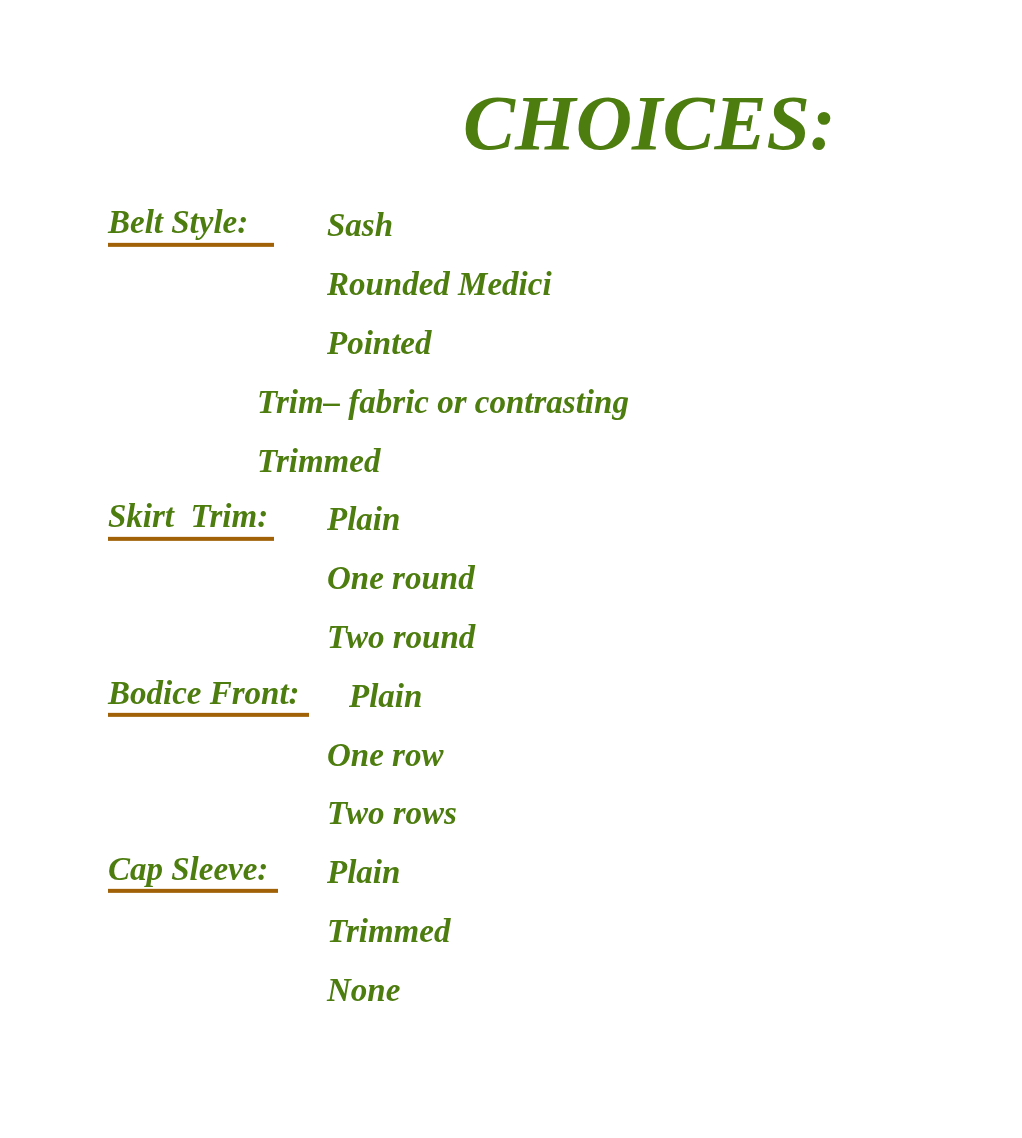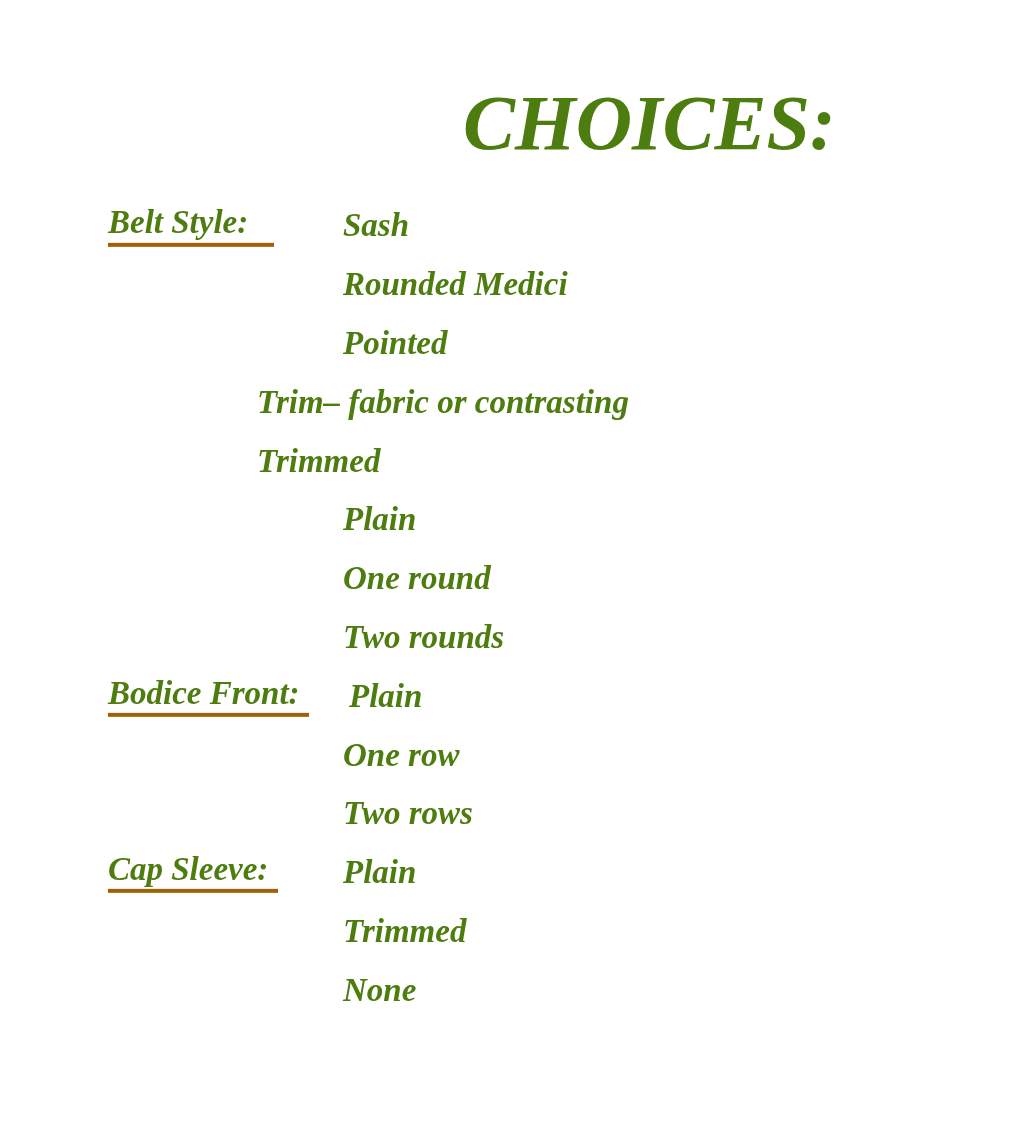--- a/index.html
+++ b/index.html
@@ -47,21 +47,21 @@
   }
   .label {
     left: 97px;
     border-bottom: 4px solid #a16207;
     padding-bottom: 2px;
   }
   .pad-belt   { padding-right: 26px; }
   .pad-skirt  { padding-right: 6px;  }
   .pad-bodice { padding-right: 9px;  }
   .pad-cap    { padding-right: 10px; }
-  .tab1 { left: 332px; }
+  .tab1 { left: 316px; }
   .tab2 { left: 246px; }
   .tab3 { left: 338px; }
 </style>
 </head>
 <body>
 
 <div class="page">
 
   <div class="title">CHOICES:</div>
 
@@ -78,27 +78,28 @@
       <span class="t tab1">Pointed</span>
     </div>
     <div class="line">
       <span class="t tab2">Trim– fabric or contrasting</span>
     </div>
     <div class="line">
       <span class="t tab2">Trimmed</span>
     </div>
 
     <div class="line">
+      <span class="t label pad-skirt">Skirt  Trim:</span>
       <span class="t tab1">Plain</span>
     </div>
     <div class="line">
       <span class="t tab1">One round</span>
     </div>
     <div class="line">
-      <span class="t tab1">Two rounds</span>
+      <span class="t tab1">Two round</span>
     </div>
 
     <div class="line">
       <span class="t label pad-bodice">Bodice Front:</span>
       <span class="t tab3">Plain</span>
     </div>
     <div class="line">
       <span class="t tab1">One row</span>
     </div>
     <div class="line">

